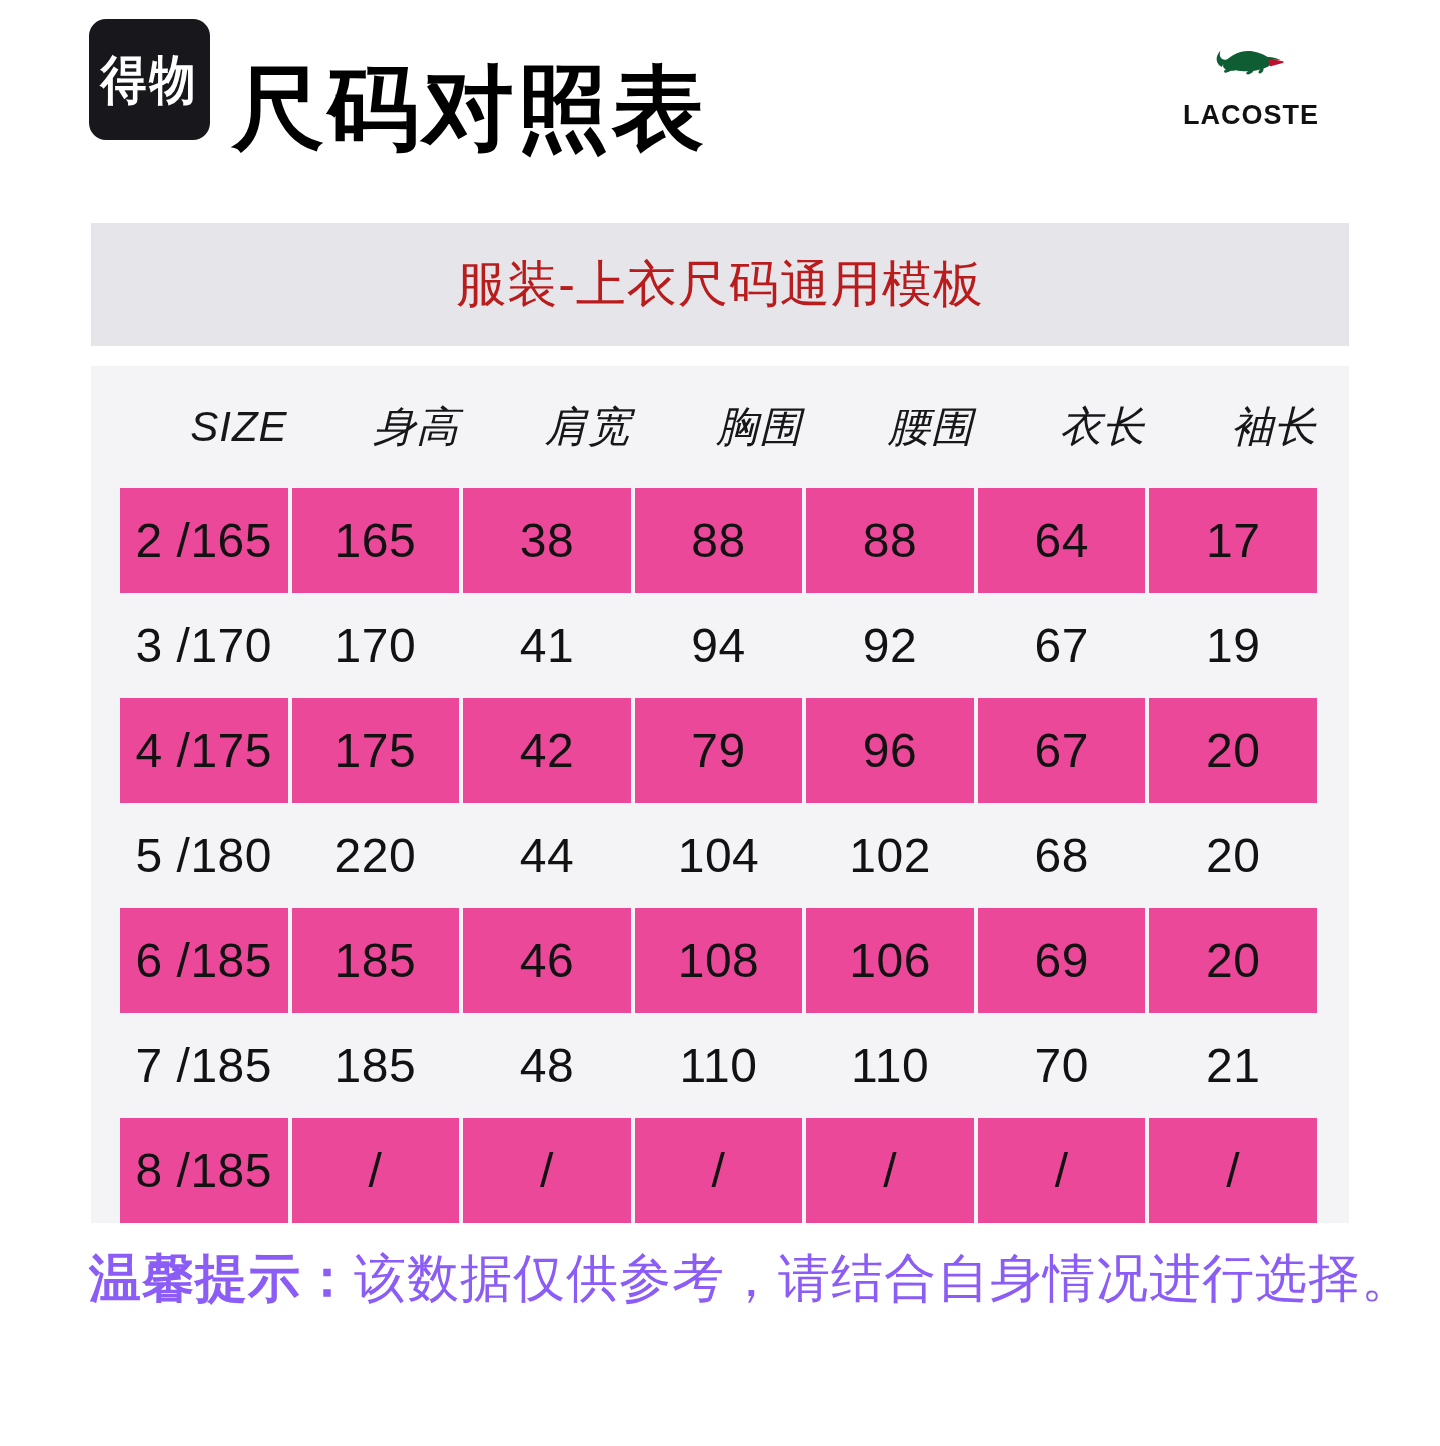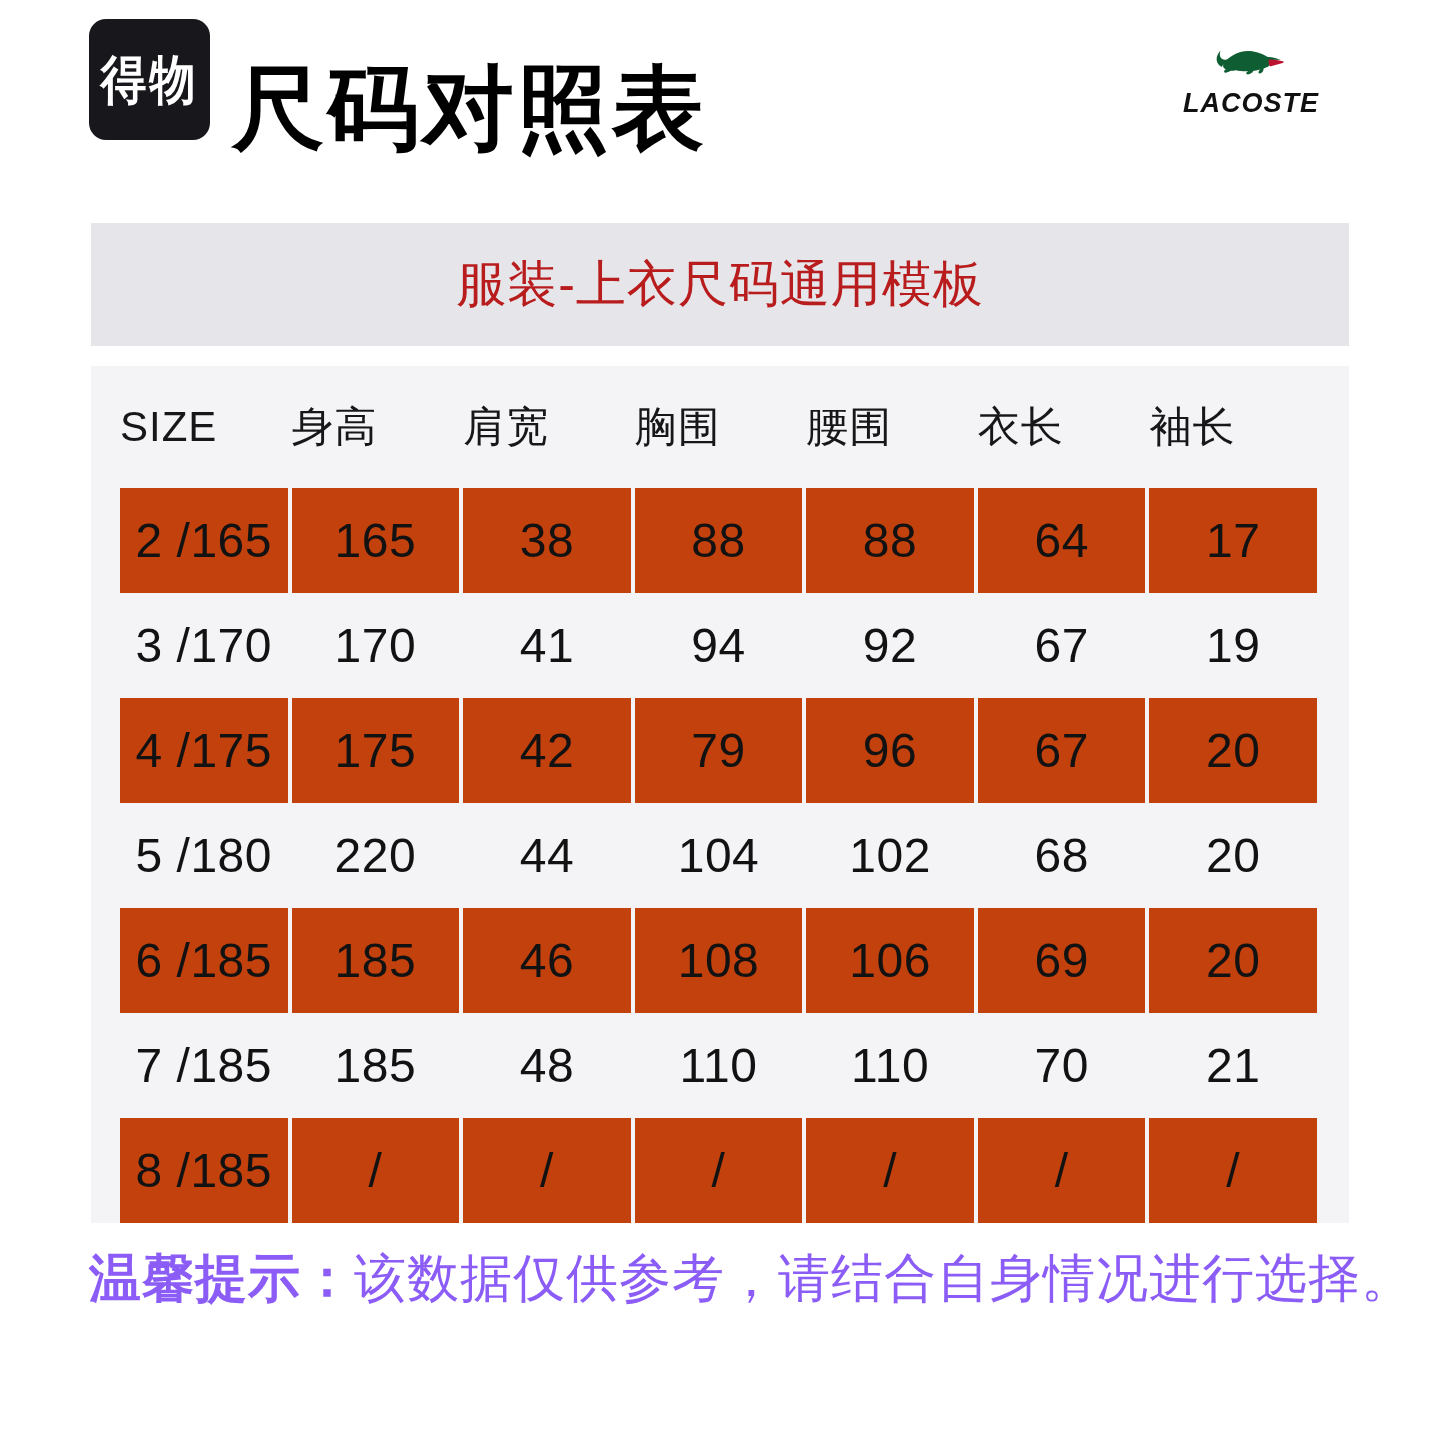--- a/index.html
+++ b/index.html
@@ -20,22 +20,22 @@
   .page-title {
     position:absolute; left:232px; top:62px; font-size:92px; line-height:1;
     font-weight:700; color:#000; letter-spacing:3px; white-space:nowrap;
   }
   .brand {
     position:absolute; left:1186px; top:42px; width:130px;
     display:flex; flex-direction:column; align-items:center;
   }
   .brand svg { width:76px; height:40px; display:block; }
   .brand .wordmark {
-    margin-top:8px; font-size:27px; font-weight:700; color:#111;
-    letter-spacing:1px; line-height:1;font-style:italic;
+    margin-top:20px; font-size:27px; font-weight:700; color:#111;
+    letter-spacing:1px; line-height:1;
   }
 
   
   .banner {
     position:absolute; left:91px; top:223px; width:1258px; height:123px;
     background:var(--banner-bg,#e5e5ea);
     display:flex; align-items:center; justify-content:center;
   }
   .banner span { font-size:50px; color:#b91c1c; letter-spacing:1px; }
 
@@ -43,28 +43,28 @@
   .size-table {
     position:absolute; left:91px; top:366px; width:1258px; height:857px;
     background:var(--table-bg,#f4f4f7);
   }
   .grid-row {
     display:grid; grid-template-columns:repeat(7,1fr); column-gap:4px;
     padding:0 32px 0 29px;
   }
   .thead { height:122px; align-items:center; }
   .thead .hcell {
-    text-align:left; font-size:42px; color:#17171a; letter-spacing:1px;
+    text-align:right; font-size:42px; color:#17171a; letter-spacing:1px;font-style:italic;
   }
   .trow { height:105px; }
   .cell {
     display:flex; align-items:center; justify-content:center;
     font-size:48px; color:#121212; letter-spacing:0.5px; white-space:nowrap;
   }
-  .trow.white .cell { background:#c2410c;text-align:center; }
+  .trow.white .cell { background:#ec4899;text-align:center; }
 
   
   .note {
     position:absolute; left:89px; top:1244px; font-size:52px; color:#8b5cf6;
     letter-spacing:1px; white-space:nowrap;
   }
   .note b { font-weight:700; }
 </style>
 </head>
 <body>

